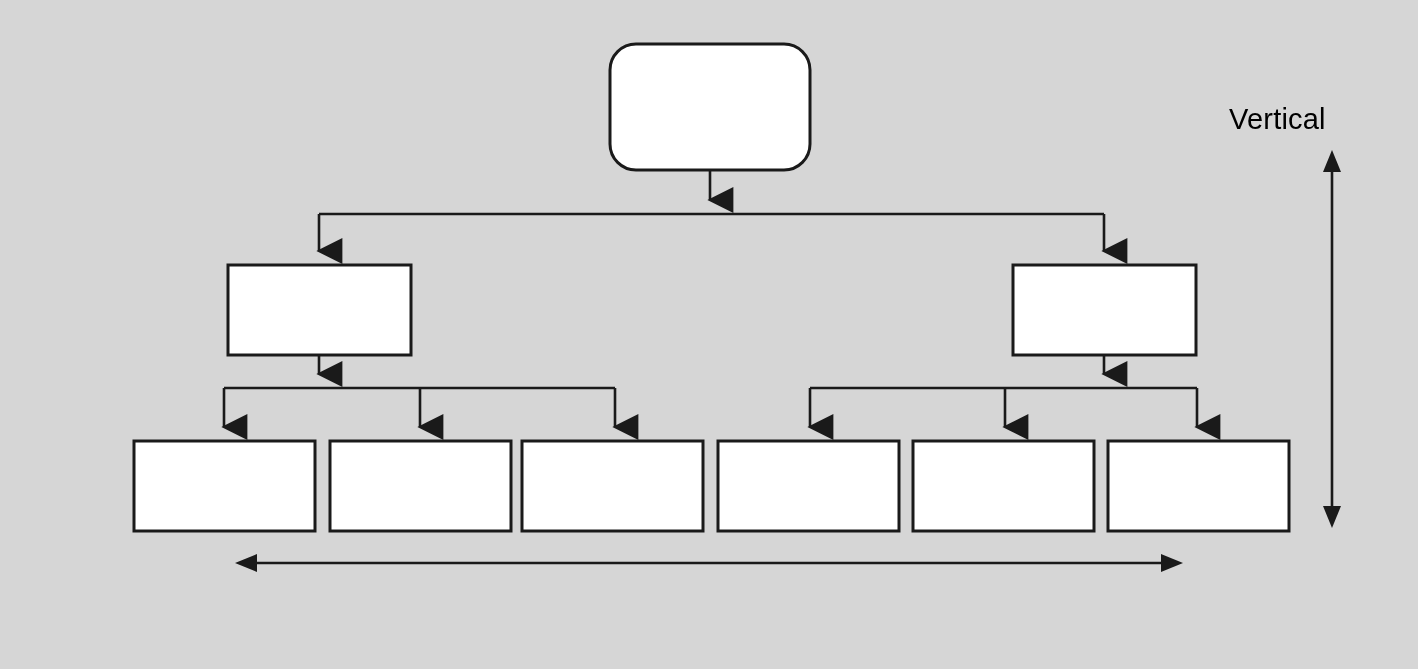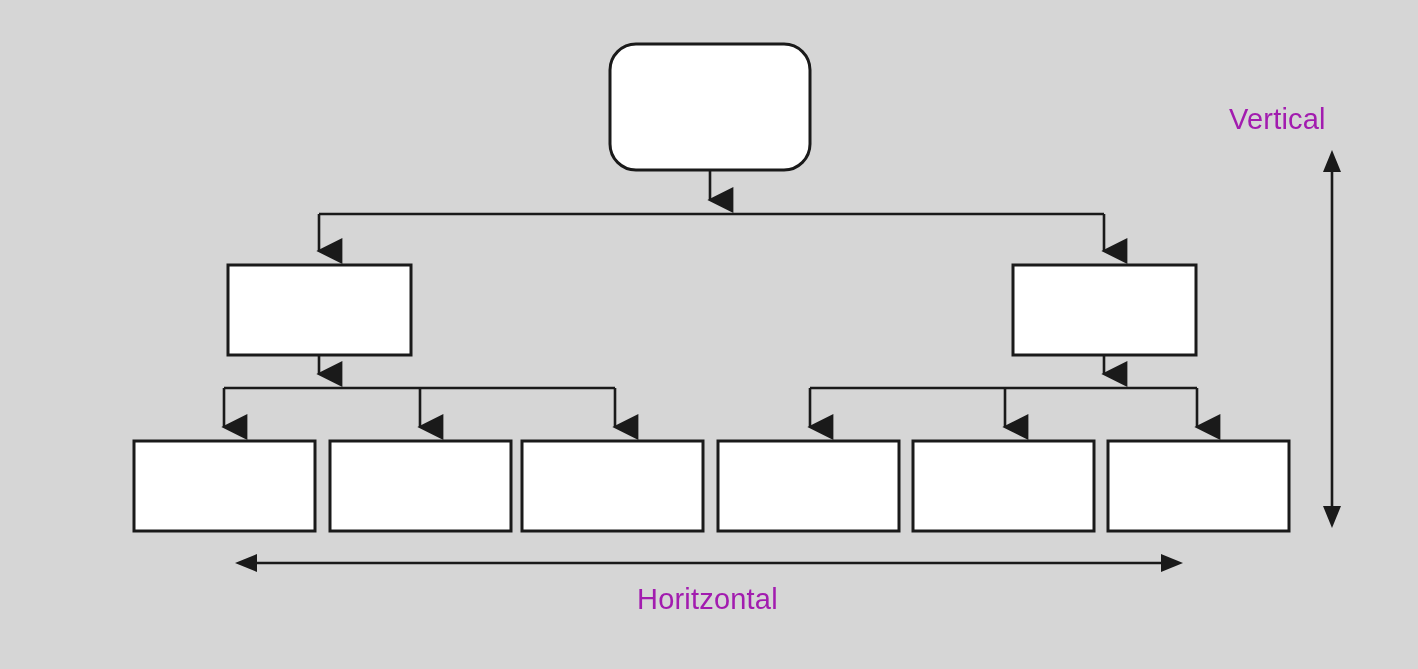--- a/index.html
+++ b/index.html
@@ -23,21 +23,21 @@
   #diagram-svg {
     position: absolute;
     left: 0;
     top: 0;
     width: 1418px;
     height: 669px;
     display: block;
   }
   .axis-label {
     position: absolute;
-    color: #a21caf;
+    color: #000000;
     font-family: "Liberation Sans", sans-serif;
     font-size: 29px;
     font-weight: 400;
     letter-spacing: 0.2px;
     white-space: nowrap;
     line-height: 1;
   }
   #vertical-axis-label {
     left: 1229px;
     top: 105px;
@@ -114,15 +114,14 @@
 
     <g>
       <path d="M 248 563 L 1170 563" fill="none" stroke="#1a1a1a" stroke-width="2.6"></path>
       <path d="M 235 563 L 257 554 L 257 572 Z" fill="#1a1a1a"></path>
       <path d="M 1183 563 L 1161 554 L 1161 572 Z" fill="#1a1a1a"></path>
     </g>
   </svg>
 
   <div class="axis-label" id="vertical-axis-label">Vertical</div>
 
-  <div class="axis-label" id="horizontal-axis-label">Horitzontal</div>
 
 </div>
 
 </body></html>

